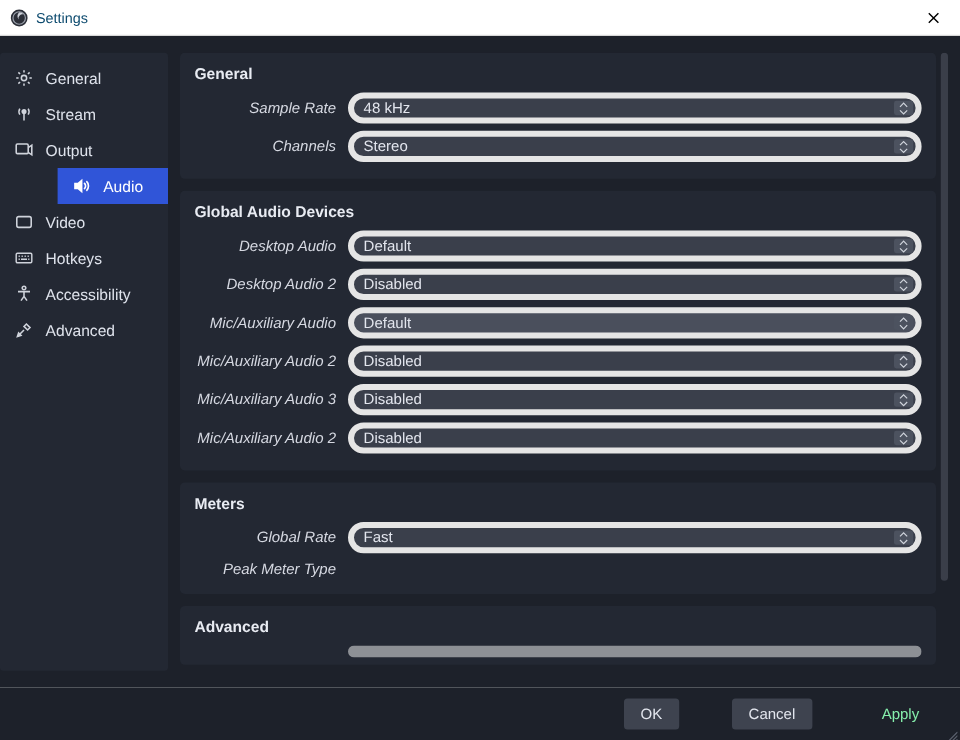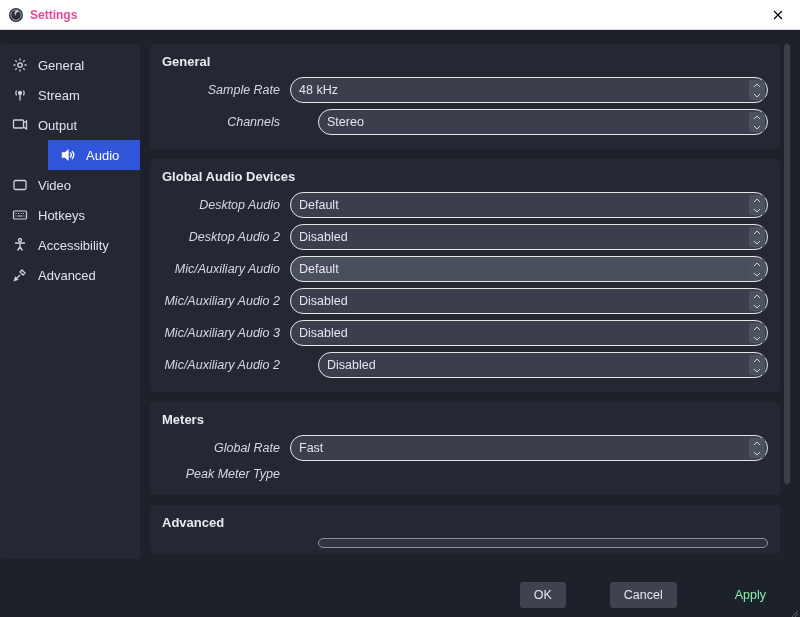--- a/index.html
+++ b/index.html
@@ -1,36 +1,36 @@
 <!DOCTYPE html>
 <html><head>
 <meta charset="utf-8">
 <style>
   * { box-sizing: border-box; margin: 0; padding: 0; }
   html, body { width: 800px; height: 617px; font-family: "Segoe UI", Arial, sans-serif; background: #fff; overflow: hidden; }
   .window { width: 800px; height: 617px; display: flex; flex-direction: column; background: #fff; }
   .titlebar { height: 30px; background: #fff; border-bottom: 1px solid #d8d8d8; display: flex; align-items: center; padding: 0 8px; }
   .titlebar .app-icon { width: 16px; height: 16px; margin-right: 6px; }
-  .titlebar .title { font-size: 12px; color: #ec4899; flex: 0 0 auto; font-weight: bold; }
+  .titlebar .title { font-size: 12px; color: #0c4a6e; flex: 0 0 auto; }
   .titlebar .spacer { flex: 1 1 auto; }
   .titlebar .close { width: 28px; height: 28px; display: flex; align-items: center; justify-content: center; font-size: 14px; color: #000; cursor: pointer; }
   .body { flex: 1 1 auto; background: #1d212a; display: flex; padding: 14px 10px 14px 0; gap: 10px; overflow: hidden; }
   .sidebar { width: 140px; background: #232833; border-radius: 3px; padding: 6px 0; display: flex; flex-direction: column; }
   .side-item { display: flex; align-items: center; gap: 10px; padding: 7px 12px; font-size: 13px; color: #dfe3ec; cursor: pointer; }
   .side-item.active { background: #3055d8; color: #fff; margin-left: 48px; }
   .side-item .icon { width: 16px; height: 16px; flex: 0 0 auto; display: flex; align-items: center; justify-content: center; }
   .side-item .icon svg { width: 16px; height: 16px; }
   .main { flex: 1 1 auto; display: flex; flex-direction: column; gap: 10px; overflow: hidden; position: relative; }
   .scroll { flex: 1 1 auto; overflow: hidden; display: flex; flex-direction: column; gap: 10px; padding-right: 10px; position: relative; }
   .section { background: #232833; border-radius: 4px; padding: 10px 12px 12px 12px; }
   .section h3 { font-size: 13px; font-weight: 600; color: #e8ebf2; margin-bottom: 8px; }
   .row { display: flex; align-items: center; margin-bottom: 6px; }
-  .row:last-child { margin-bottom: 2px; gap: 28px; }
+  .row:last-child { margin-bottom: 2px; }
   .row label { width: 128px; text-align: right; font-size: 12.5px; color: #d6d9e2; padding-right: 10px; font-style: italic; }
-  .select { flex: 1 1 auto; height: 26px; background: #3a3f4b; border: 1px solid #e5e5e5; border-radius: 13px; display: flex; align-items: center; padding: 0 8px; font-size: 12.5px; color: #e3e6ee; position: relative; cursor: pointer; }
+  .select { flex: 1 1 auto; height: 26px; background: #3a3f4b; border: 5px solid #e5e5e5; border-radius: 13px; display: flex; align-items: center; padding: 0 8px; font-size: 12.5px; color: #e3e6ee; position: relative; cursor: pointer; }
   .select.hover { background: #4a4f5c; }
   .select .stepper { position: absolute; right: 2px; top: 2px; bottom: 2px; width: 16px; background: #4c525f; border-radius: 2px; display: flex; flex-direction: column; }
   .select .stepper div { flex: 1; display: flex; align-items: center; justify-content: center; }
   .select .stepper svg { width: 8px; height: 5px; }
   .vscroll { position: absolute; right: 0; top: 0; width: 6px; height: 440px; background: #3a3e49; border-radius: 3px; }
   .footer { height: 44px; background: #1d212a; display: flex; align-items: center; justify-content: flex-end; gap: 8px; padding: 0 20px; }
   .btn { height: 26px; padding: 0 14px; font-size: 12.5px; border-radius: 3px; border: none; cursor: pointer; background: #3e434f; color: #e3e6ee; }
   .btn.disabled { background: transparent; color: #86efac; cursor: default; }
   .resize-grip { position: absolute; right: 2px; bottom: 2px; width: 10px; height: 10px; }
 </style>

